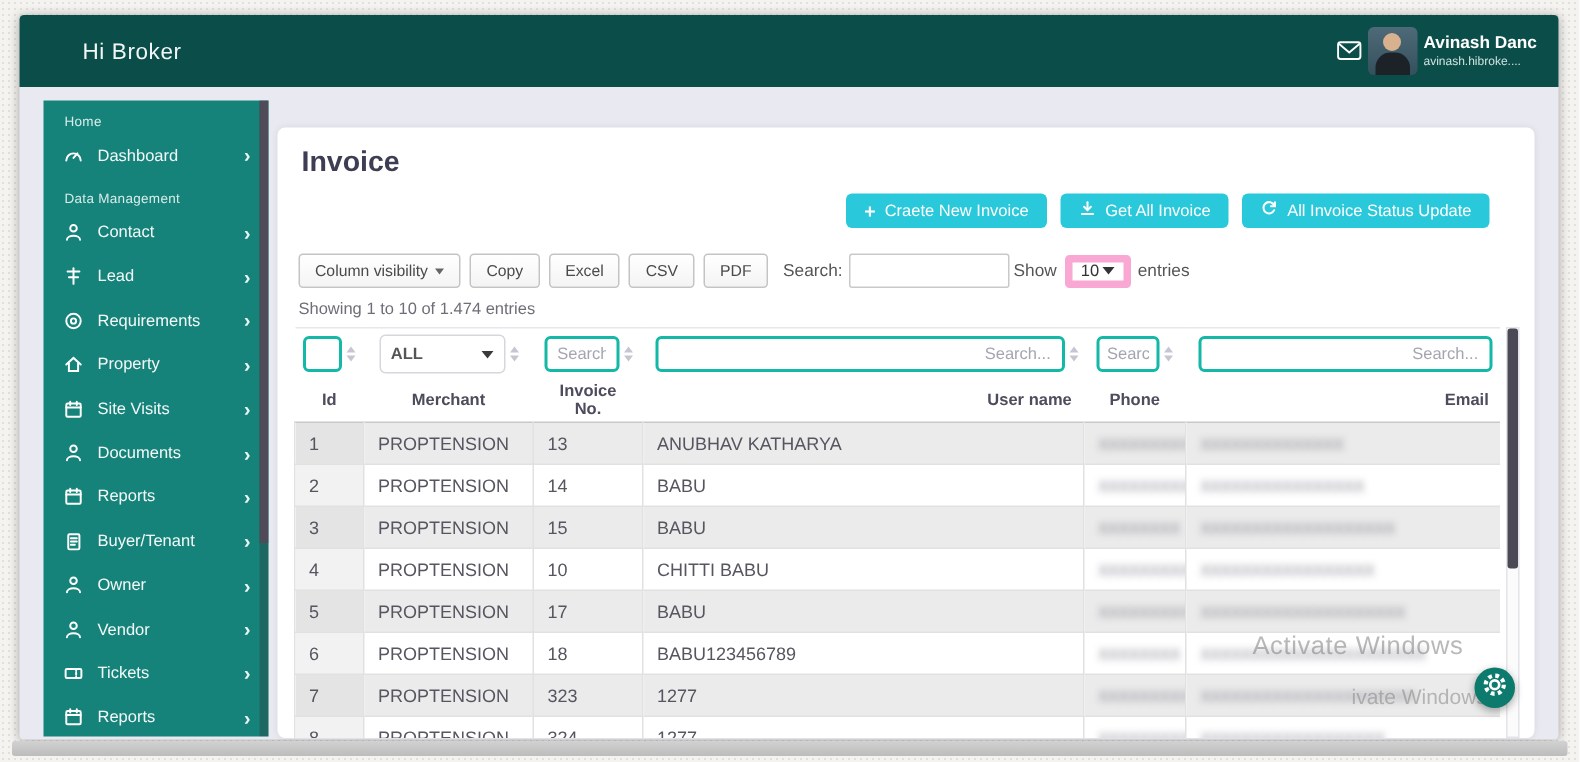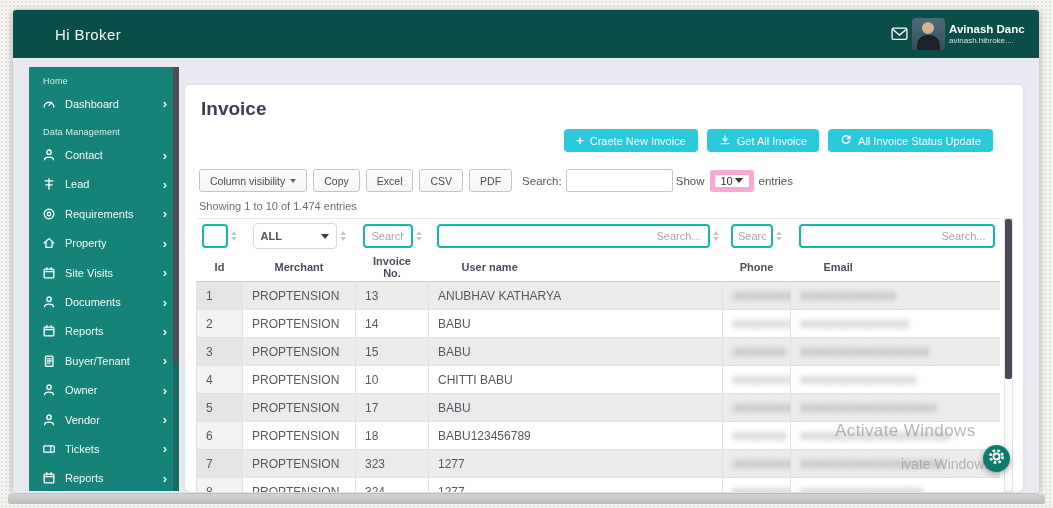--- a/index.html
+++ b/index.html
@@ -85,21 +85,21 @@
   .f-select { width:84px; height:26px; border:1px solid #d6d6de; border-radius:4px; background:#fff;
     display:flex; align-items:center; justify-content:space-between; padding:0 7px; font-size:11px;
     color:#555; cursor:pointer; }
   .f-select .caret-dn { border-top-color:#3a3a3a; border-top-width:5px; border-left-width:4px; border-right-width:4px; }
   .sort { display:inline-flex; flex-direction:column; gap:2px; }
   .sort i { display:block; width:0; height:0; border-left:3px solid transparent; border-right:3px solid transparent; }
   .sort .up { border-bottom:4px solid #c6c6d2; }
   .sort .dn { border-top:4px solid #c6c6d2; }
   .head-row th { font-size:11px; font-weight:700; color:#4c4c5c; height:25px; padding:2px 8px;
     text-align:center; vertical-align:middle; }
-  .head-row th.al { text-align:left; padding-left:33px; }
+  .head-row th.al { text-align:right; padding-left:33px; }
   tbody td { height:28px; font-size:12px; color:#565660; padding:0 9px;
     border:1px solid #e1e1e4; white-space:nowrap; overflow:hidden; }
   tbody tr:first-child td { border-top:1px solid #c9c9cc; }
   tbody tr.odd td { background:#ebebeb; }
   tbody tr.even td { background:#fff; }
   tbody tr td:first-child { background:#f2f2f2; }
   tbody tr.odd td:first-child { background:#e4e4e4; }
   .blur { filter:blur(2.6px); color:#90909c; font-size:11px; letter-spacing:-.5px; }
 
   

